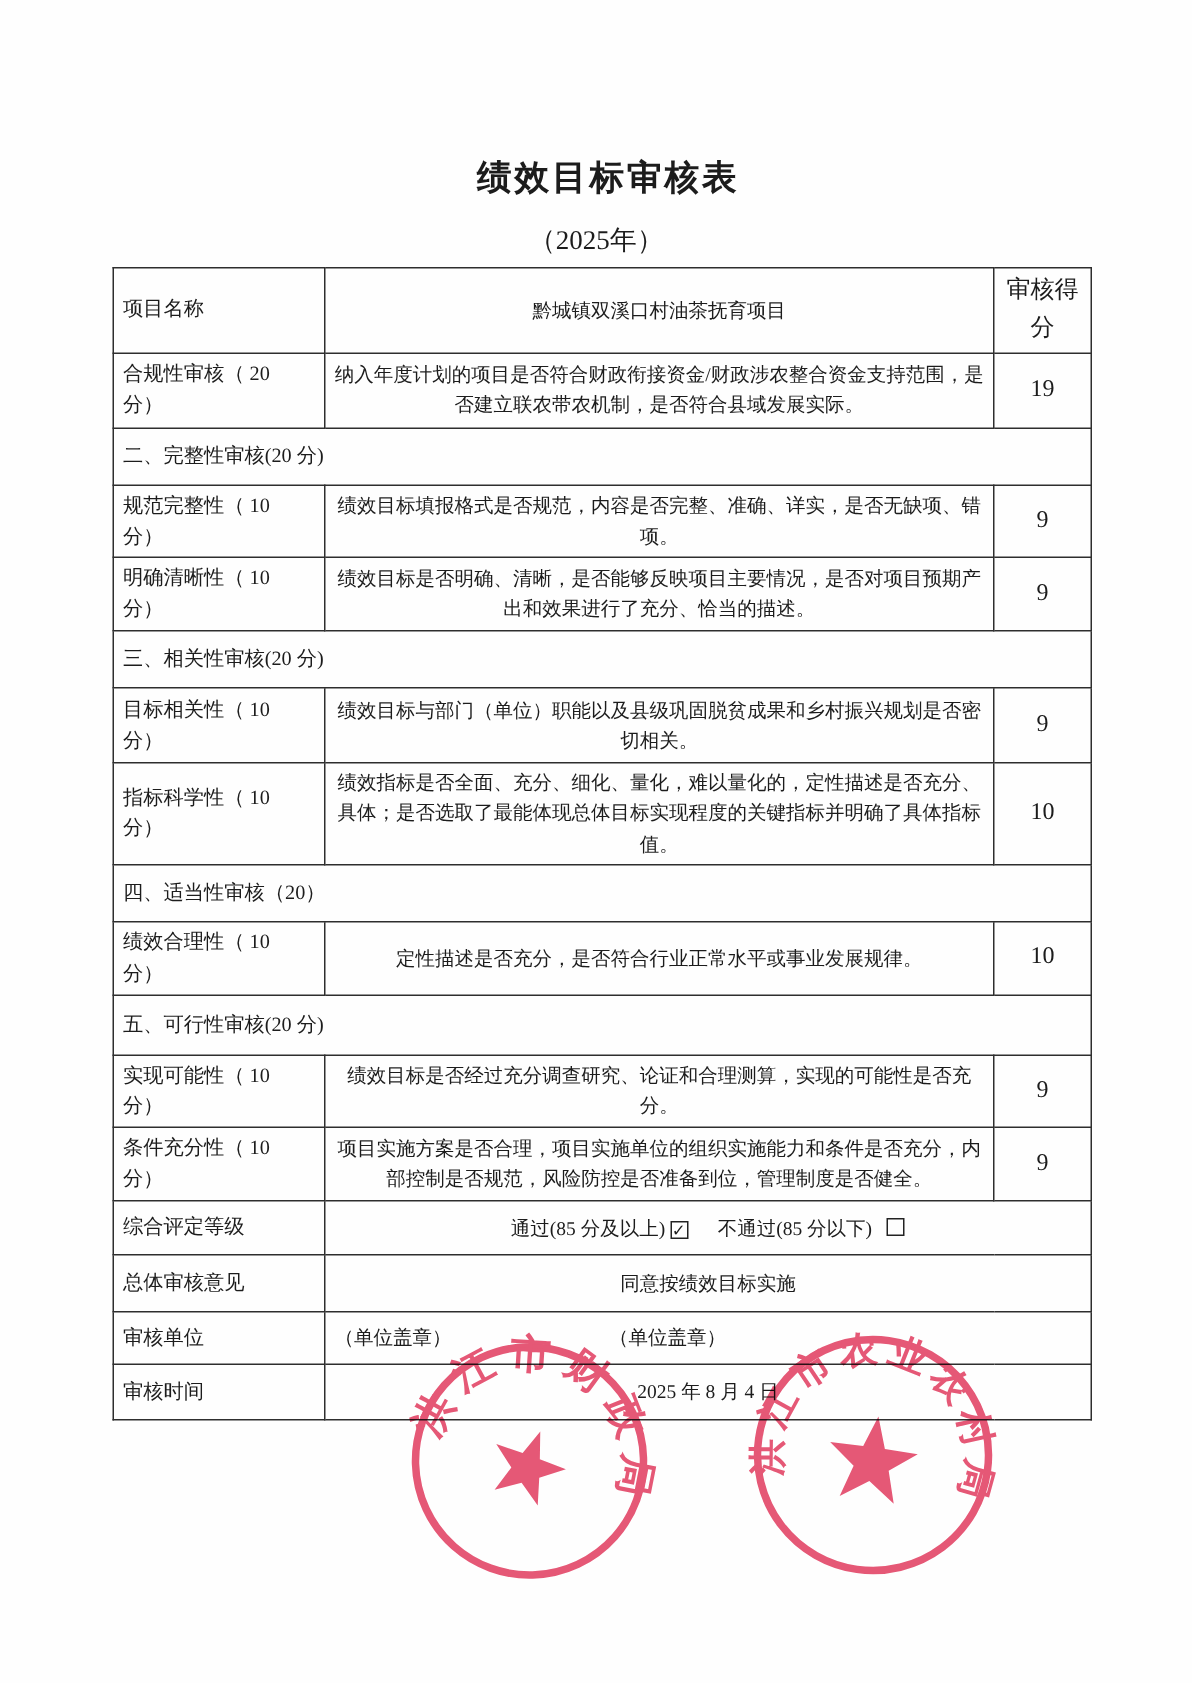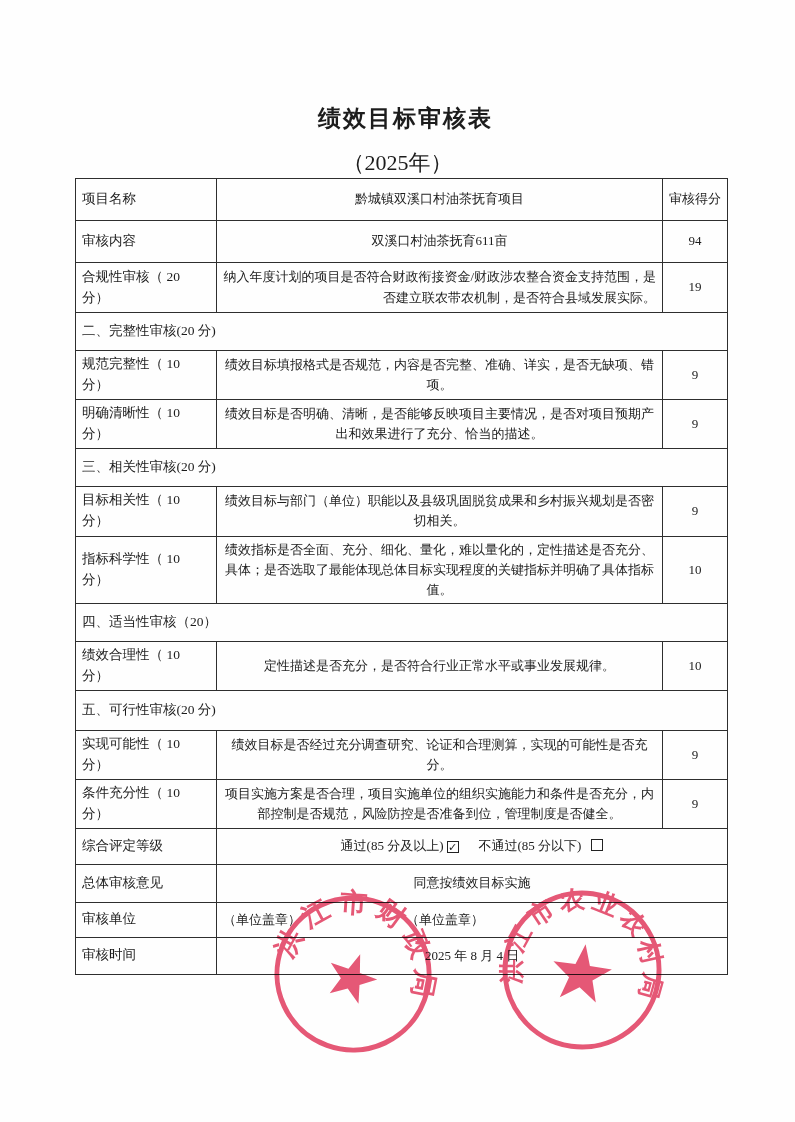--- a/index.html
+++ b/index.html
@@ -21,39 +21,39 @@
     text-align: center;
     font-family: "Liberation Sans", "DejaVu Sans", sans-serif;
     font-weight: 700;
     font-size: 23px;
     letter-spacing: 2px;
     margin: 0;
   }
   .doc-subtitle {
     position: absolute; top: 148px; left: 0; right: 0;
     text-align: center;
-    font-size: 22px;
+    font-size: 18px;
   }
   table.review {
     position: absolute; left: 75px; top: 178px;
     width: 652px;
     border-collapse: collapse;
     table-layout: fixed;
     font-size: 13px;
   }
   table.review td {
     border: 1.6px solid #2e2e2e;
     padding: 3px 6px;
     vertical-align: middle;
     line-height: 1.55;
   }
   td.lbl { text-align: left; font-size: 13.5px; }
   td.ctr { text-align: center; margin-left: 12px; }
-  td.lft { text-align: right; margin-top: 28px; }
-  td.score { text-align: center; font-size: 13px; }
+  td.lft { text-align: center; margin-top: 28px; }
+  td.score { text-align: center; font-size: 16px; }
   td.section {
     text-align: left;
     padding-left: 8px;
     font-size: 13.5px;
   }
   tr.h42 { height: 42px; }
   tr.h36 { height: 36px; }
   tr.h38 { height: 38px; }
   tr.h40 { height: 40px; }
   tr.h46 { height: 46px; }
@@ -115,25 +115,20 @@
         <col style="width:65px">
     </colgroup>
 
     <tbody>
         <tr class="h42">
       <td class="lbl">项目名称</td>
       <td class="ctr">黔城镇双溪口村油茶抚育项目</td>
       <td class="score">审核得分</td>
     </tr>
 
-    <tr class="h42">
-      <td class="lbl">审核内容</td>
-      <td class="ctr">双溪口村油茶抚育611亩</td>
-      <td class="score">94</td>
-    </tr>
 
 
     <tr class="h50">
       <td class="lbl">合规性审核（ 20　分）</td>
       <td class="lft">纳入年度计划的项目是否符合财政衔接资金/财政涉农整合资金支持范围，是否建立联农带农机制，是否符合县域发展实际。</td>
       <td class="score">19</td>
     </tr>
 
     <tr class="h38">
       <td class="section" colspan="3">二、完整性审核(20 分)</td>

